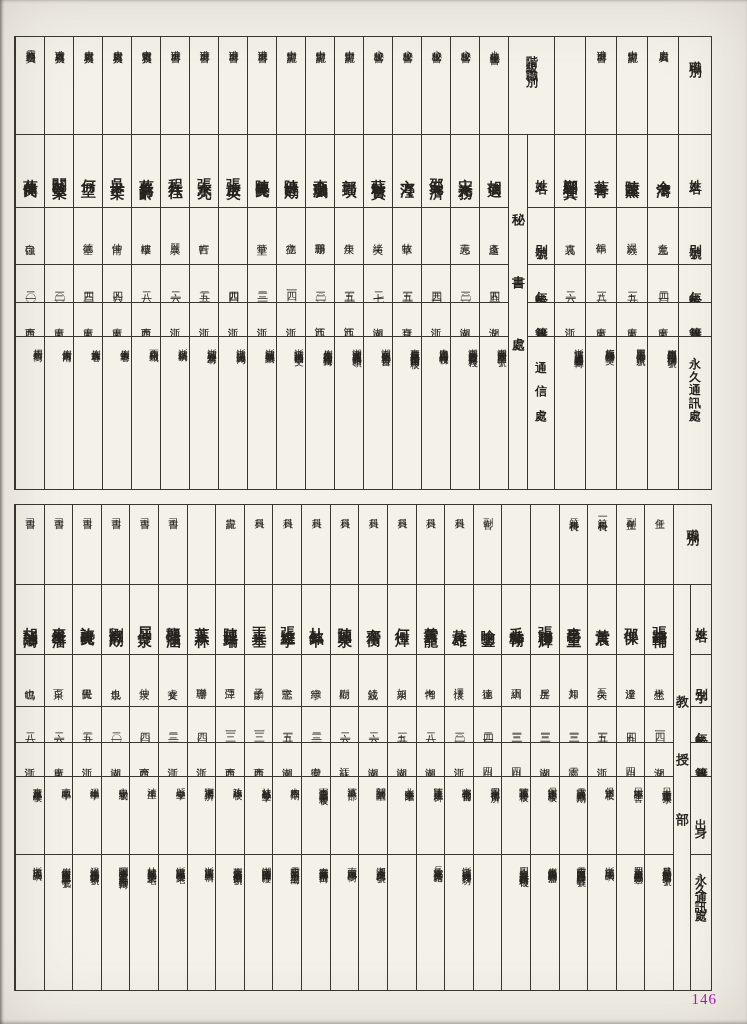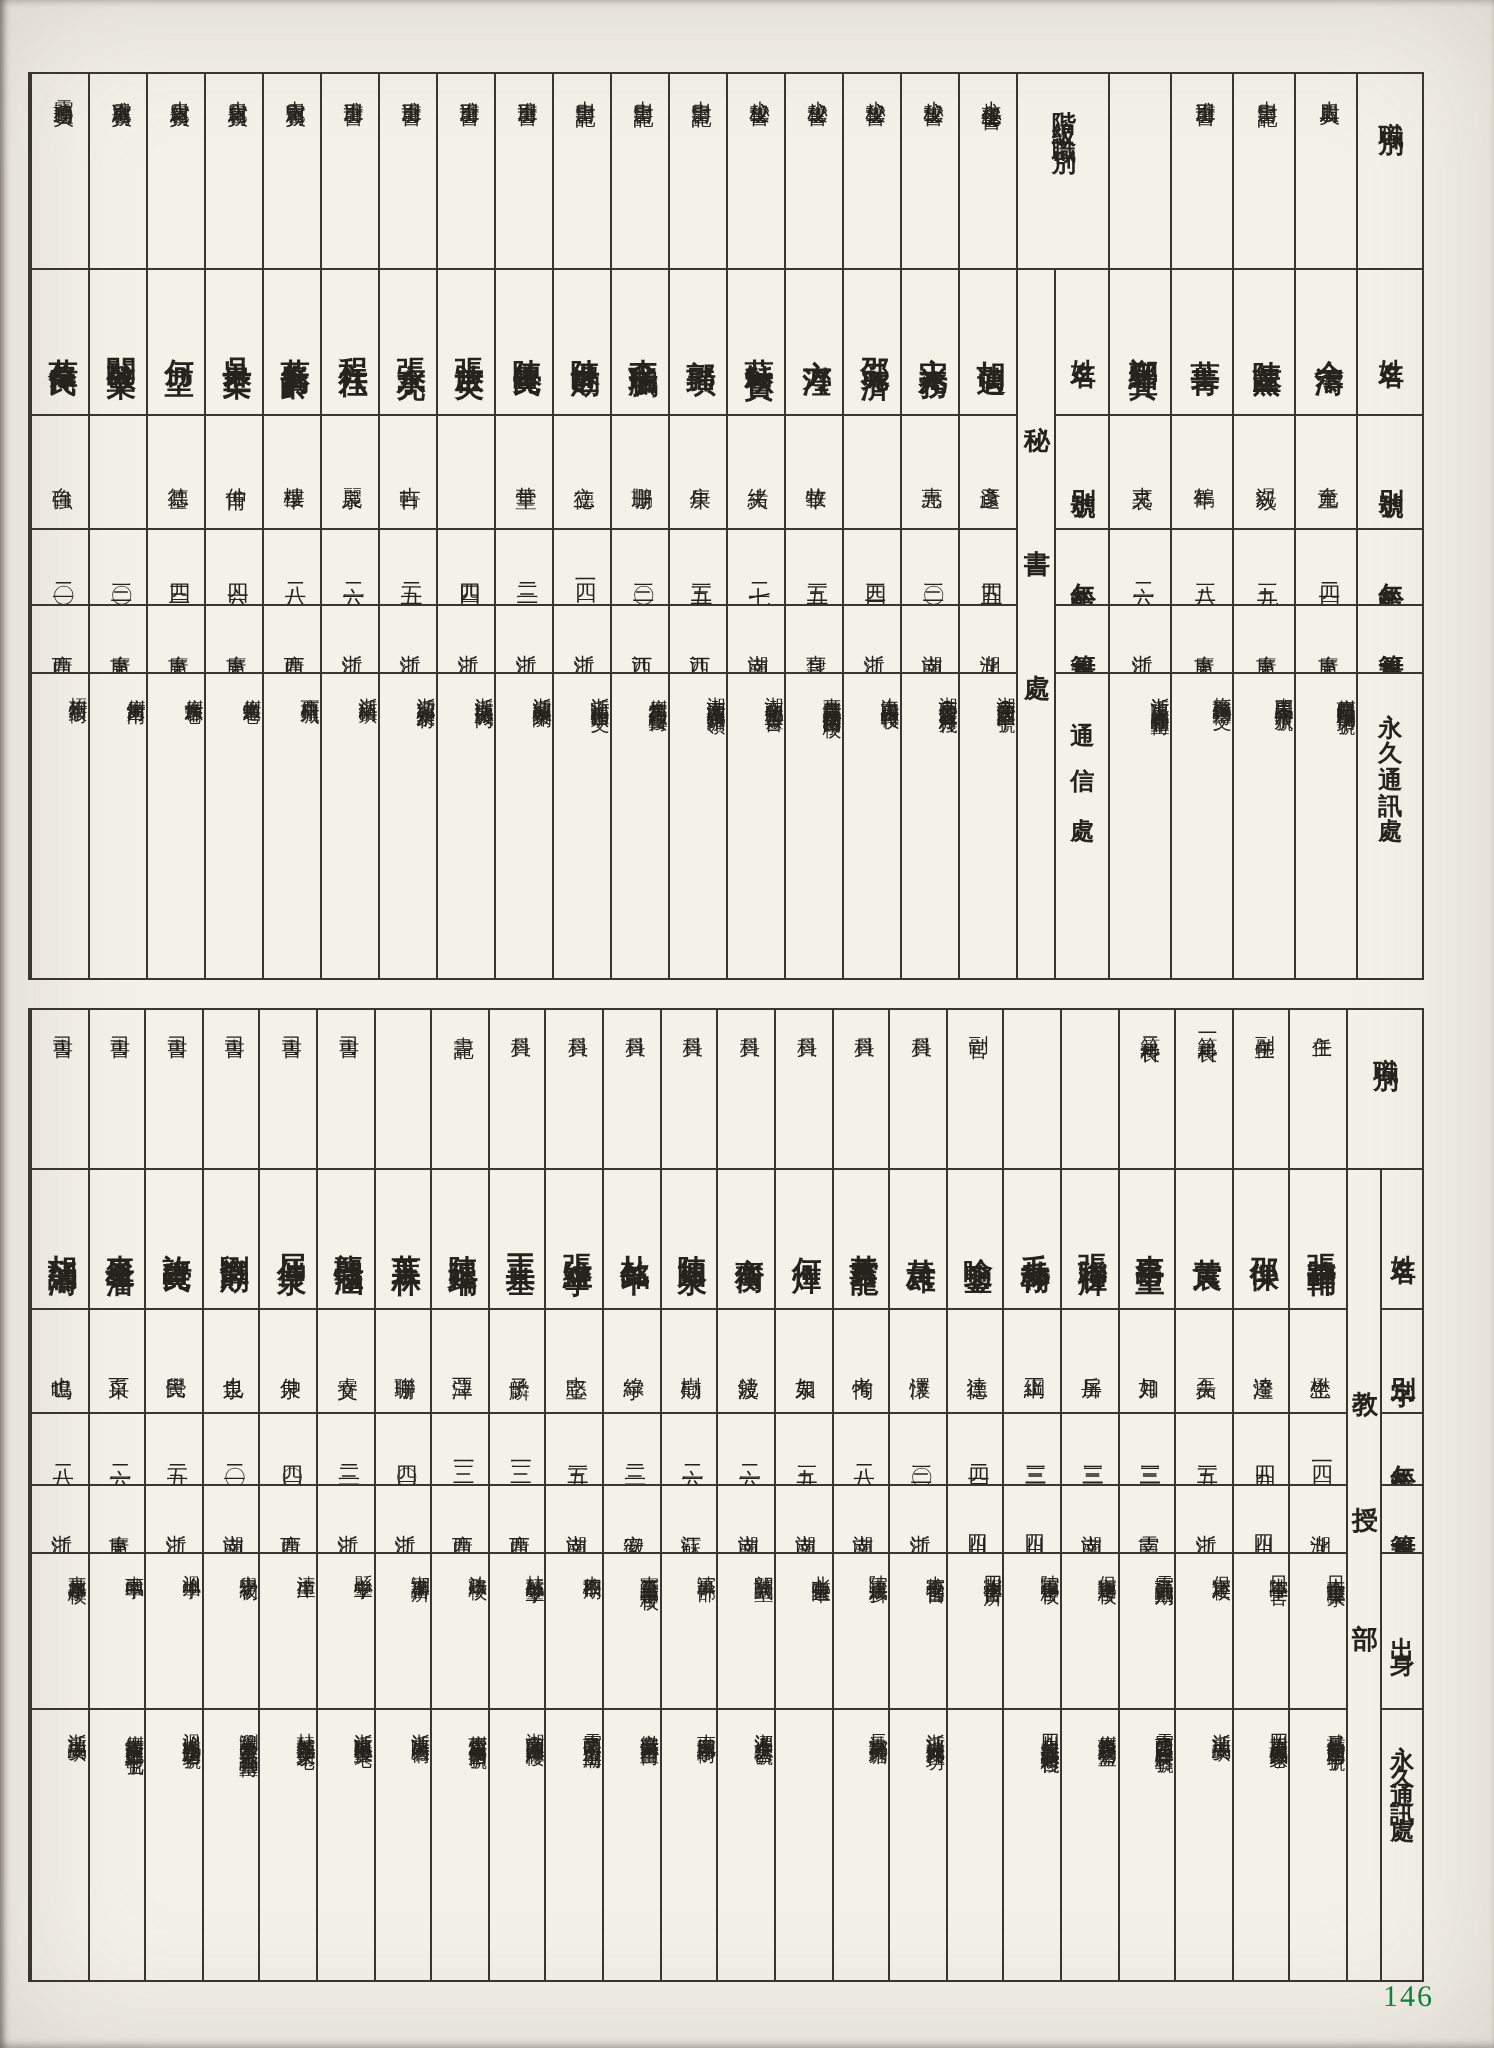--- a/index.html
+++ b/index.html
@@ -79,21 +79,21 @@
     display:flex;justify-content:flex-start;align-items:center;
     font-size:13px;font-weight:bold;letter-spacing:62px;padding-top:68px;overflow:hidden;
   }
   .hsection{
     flex:0 0 17px;border-right:1px solid var(--line);
     writing-mode:vertical-rl;text-orientation:upright;color:var(--ink);
     display:flex;justify-content:flex-start;align-items:center;
     font-size:13px;font-weight:bold;letter-spacing:58px;padding-top:100px;overflow:hidden;
   }
   .page-number{
-    position:absolute;right:30px;bottom:16px;color:#15803d;
+    position:absolute;right:30px;bottom:16px;color:#a21caf;
     font-size:15px;letter-spacing:1px;font-family:"Liberation Serif","DejaVu Serif",serif;
   }
 </style>
 </head>
 <body>
 
 <div class="page">
 
   <div class="tbl top">
 

